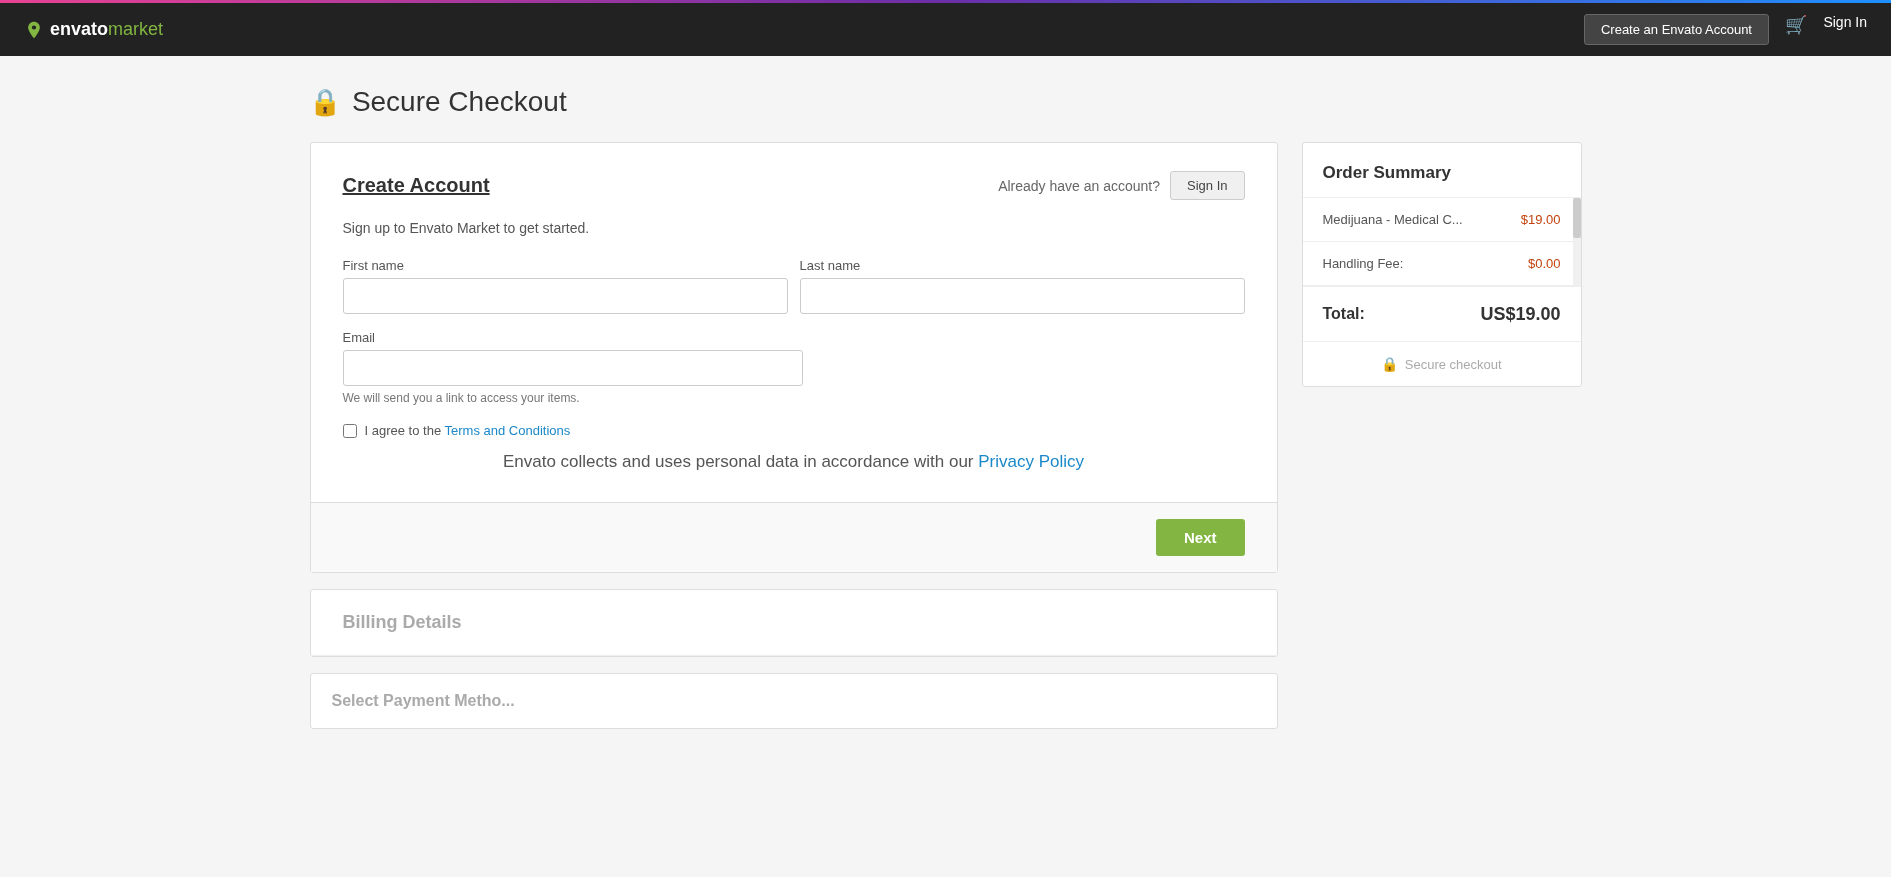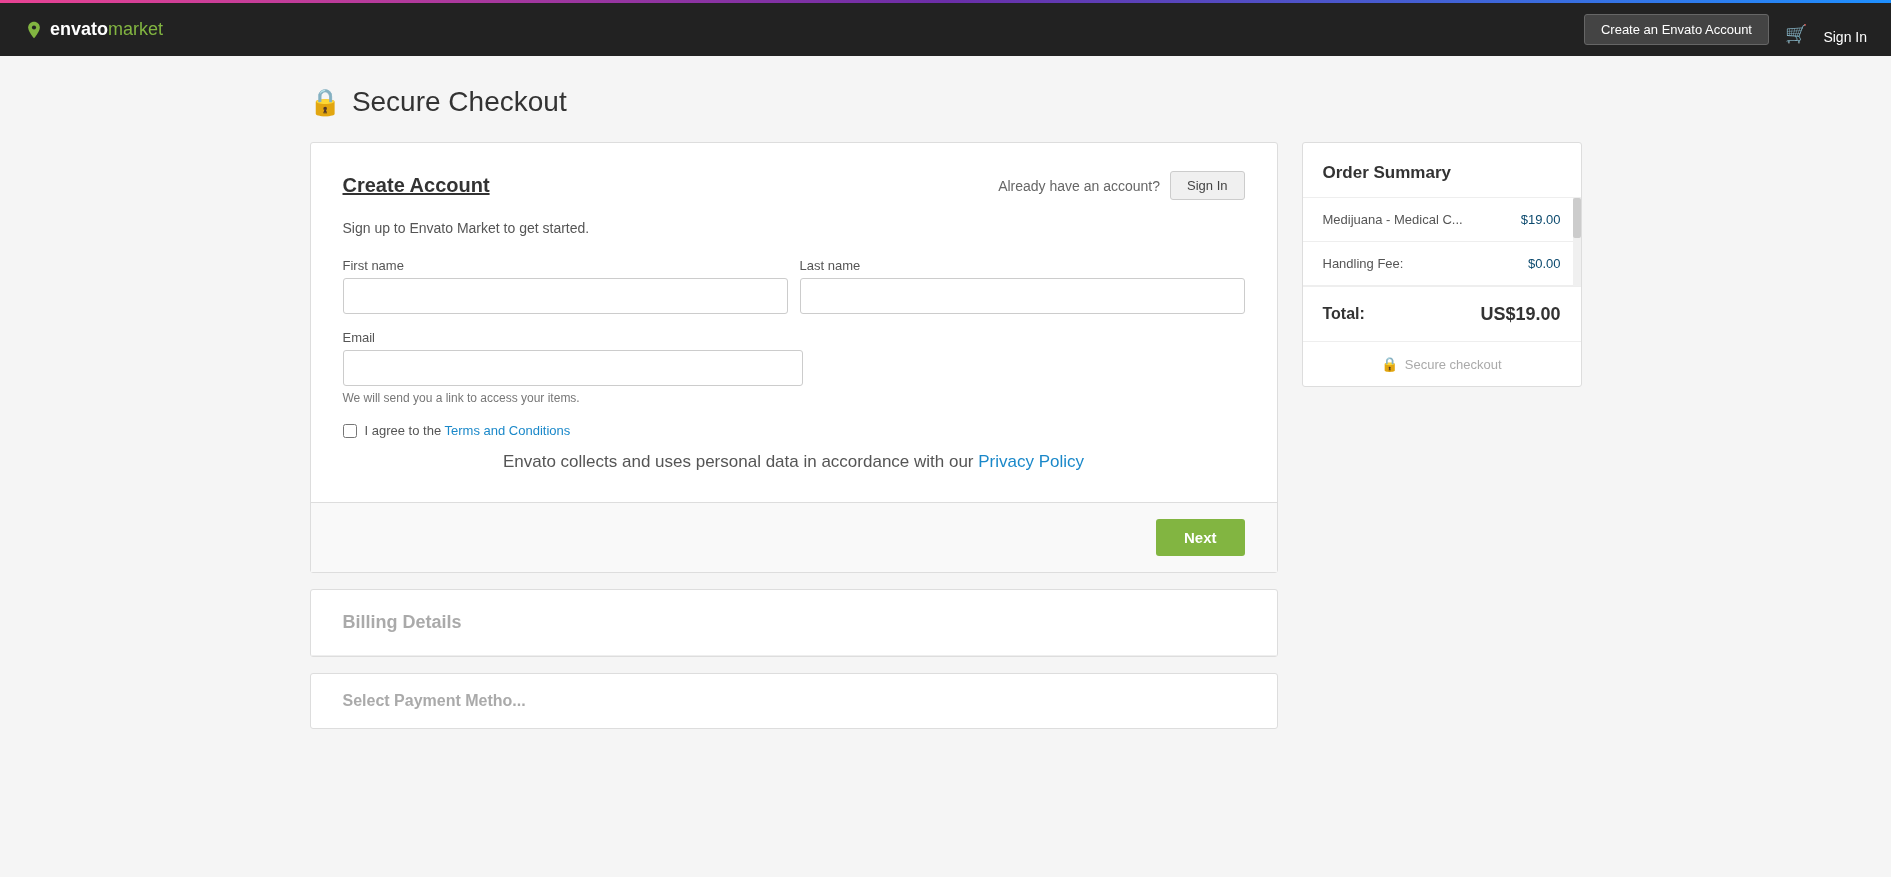--- a/index.html
+++ b/index.html
@@ -21,21 +21,21 @@
       align-items: center;
       gap: 0;
     }
     .brand-envato { color: #fff; font-size: 18px; font-weight: bold; }
     .brand-market { color: #82b541; font-size: 18px; font-weight: normal; }
     .brand-leaf {
       width: 20px; height: 20px; margin-right: 6px;
     }
     .navbar-actions {
       display: flex;
-      align-items: flex-end;
+      align-items: flex-start;
       gap: 16px;
     }
     .btn-create-account {
       background: #444;
       color: #fff;
       border: 1px solid #666;
       padding: 7px 16px;
       border-radius: 3px;
       font-size: 13px;
       cursor: pointer;
@@ -245,21 +245,21 @@
       margin-top: 16px;
     }
     .card-stub-title {
       padding: 22px 32px;
       font-size: 18px;
       font-weight: bold;
       color: #aaa;
       border-bottom: 1px solid #eee;
     }
     .card-stub-subtitle {
-      padding: 18px 32px;
+      padding: 18px 21px;
       font-size: 16px;
       font-weight: bold;
       color: #aaa;
     }
 
     
     .order-summary {
       width: 280px;
       background: #fff;
       border: 1px solid #ddd;
@@ -290,21 +290,21 @@
     .order-item-name {
       color: #555;
       flex: 1;
       overflow: hidden;
       text-overflow: ellipsis;
       white-space: nowrap;
       max-width: 160px;
     }
 
     .order-item-price {
-      color: #0c4a6e;
+      color: #c2410c;
       font-size: 13px;
       white-space: nowrap;
     }
 
     .order-total-row {
       display: flex;
       justify-content: space-between;
       align-items: center;
       padding: 16px 20px;
       border-top: 1px solid #eee;

